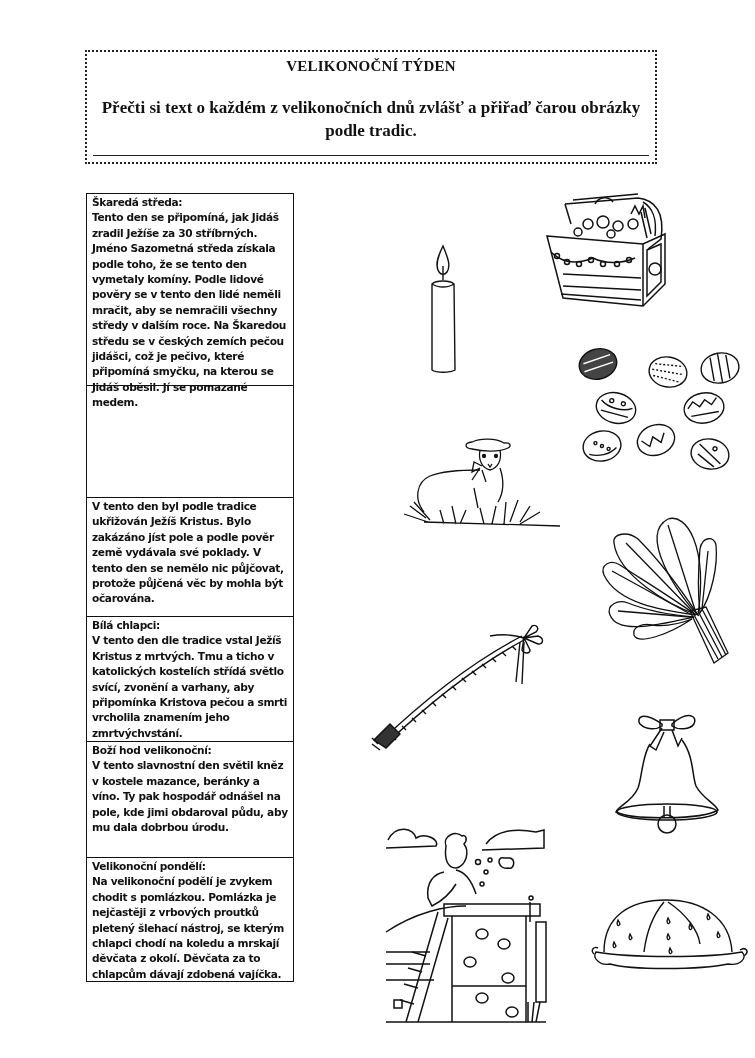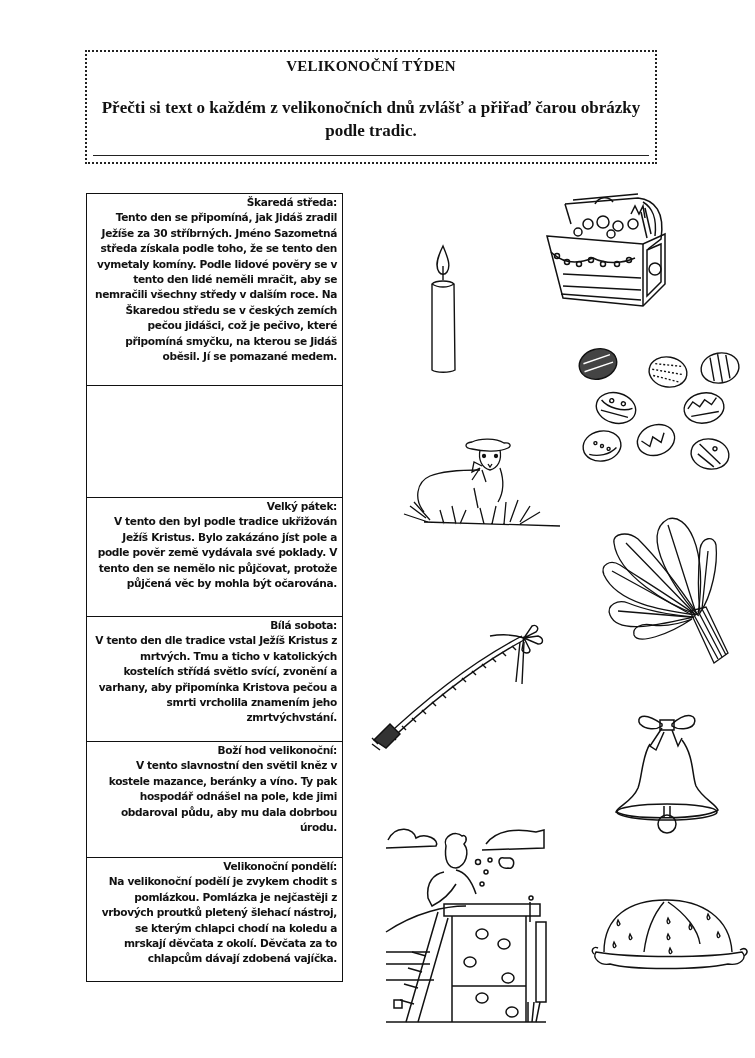--- a/index.html
+++ b/index.html
@@ -11,22 +11,22 @@
   .header-inner-line { position: absolute; left: 6px; right: 6px; bottom: 6px; border-top: 1.5px solid #222; }
   .title {
     position: absolute; left: 0; right: 0; top: 6px; text-align: center;
     font-family: "Liberation Serif", "DejaVu Serif", serif; font-weight: bold; font-size: 15px; letter-spacing: 0.2px;
   }
   .subtitle {
     position: absolute; left: 10px; right: 10px; top: 44px; text-align: center;
     font-family: "Liberation Serif", "DejaVu Serif", serif; font-weight: bold; font-size: 17px; line-height: 23px;
   }
   .days-table {
-    position: absolute; left: 86px; top: 193px; width: 257px; height: 789px;
-    border: 1.6px solid #111; box-sizing: border-box; text-align: right;
+    position: absolute; left: 86px; top: 193px; width: 208px; height: 789px;
+    border: 1.6px solid #111; box-sizing: border-box;
   }
   .day-cell {
     position: absolute; left: 0; right: 0; box-sizing: border-box; padding: 1px 5px 0 5px;
     font-family: "DejaVu Sans", sans-serif; font-size: 10.6px; line-height: 15.4px; font-weight: bold;
     letter-spacing: -0.35px;
   }
   .day-cell + .day-cell { border-top: 1.6px solid #111; }
   .day-title { display: block; }
   .day-text { display: block; }
   .pic { position: absolute; }
@@ -43,25 +43,24 @@
 </div>
 
 <div class="days-table">
   <div class="day-cell" style="top:0;height:191px;">
     <span class="day-title">Škaredá středa:</span>
     <span class="day-text">Tento den se připomíná, jak Jidáš zradil Ježíše za 30 stříbrných. Jméno Sazometná středa získala podle toho, že se tento den vymetaly komíny. Podle lidové pověry se v tento den lidé neměli mračit, aby se nemračili všechny středy v dalším roce. Na Škaredou středu se v českých zemích pečou jidášci, což je pečivo, které připomíná smyčku, na kterou se Jidáš oběsil. Jí se pomazané medem.</span>
   </div>
   <div class="day-cell" style="top:191px;height:112px;">
   </div>
   <div class="day-cell" style="top:303px;height:119px;">
-    <span class="day-title">Velký pátek:</span>
     <span class="day-text">V tento den byl podle tradice ukřižován Ježíš Kristus. Bylo zakázáno jíst pole a podle pověr země vydávala své poklady. V tento den se nemělo nic půjčovat, protože půjčená věc by mohla být očarována.</span>
   </div>
   <div class="day-cell" style="top:422px;height:125px;">
-    <span class="day-title">Bílá sobota:</span>
+    <span class="day-title">Bílá chlapci:</span>
     <span class="day-text">V tento den dle tradice vstal Ježíš Kristus z mrtvých. Tmu a ticho v katolických kostelích střídá světlo svící, zvonění a varhany, aby připomínka Kristova pečou a smrti vrcholila znamením jeho zmrtvýchvstání.</span>
   </div>
   <div class="day-cell" style="top:547px;height:116px;">
     <span class="day-title">Boží hod velikonoční:</span>
     <span class="day-text">V tento slavnostní den světil kněz v kostele mazance, beránky a víno. Ty pak hospodář odnášel na pole, kde jimi obdaroval půdu, aby mu dala dobrbou úrodu.</span>
   </div>
   <div class="day-cell" style="top:663px;height:124px;">
     <span class="day-title">Velikonoční pondělí:</span>
     <span class="day-text">Na velikonoční podělí je zvykem chodit s pomlázkou. Pomlázka je nejčastěji z vrbových proutků pletený šlehací nástroj, se kterým chlapci chodí na koledu a mrskají děvčata z okolí. Děvčata za to chlapcům dávají zdobená vajíčka.</span>
   </div>

